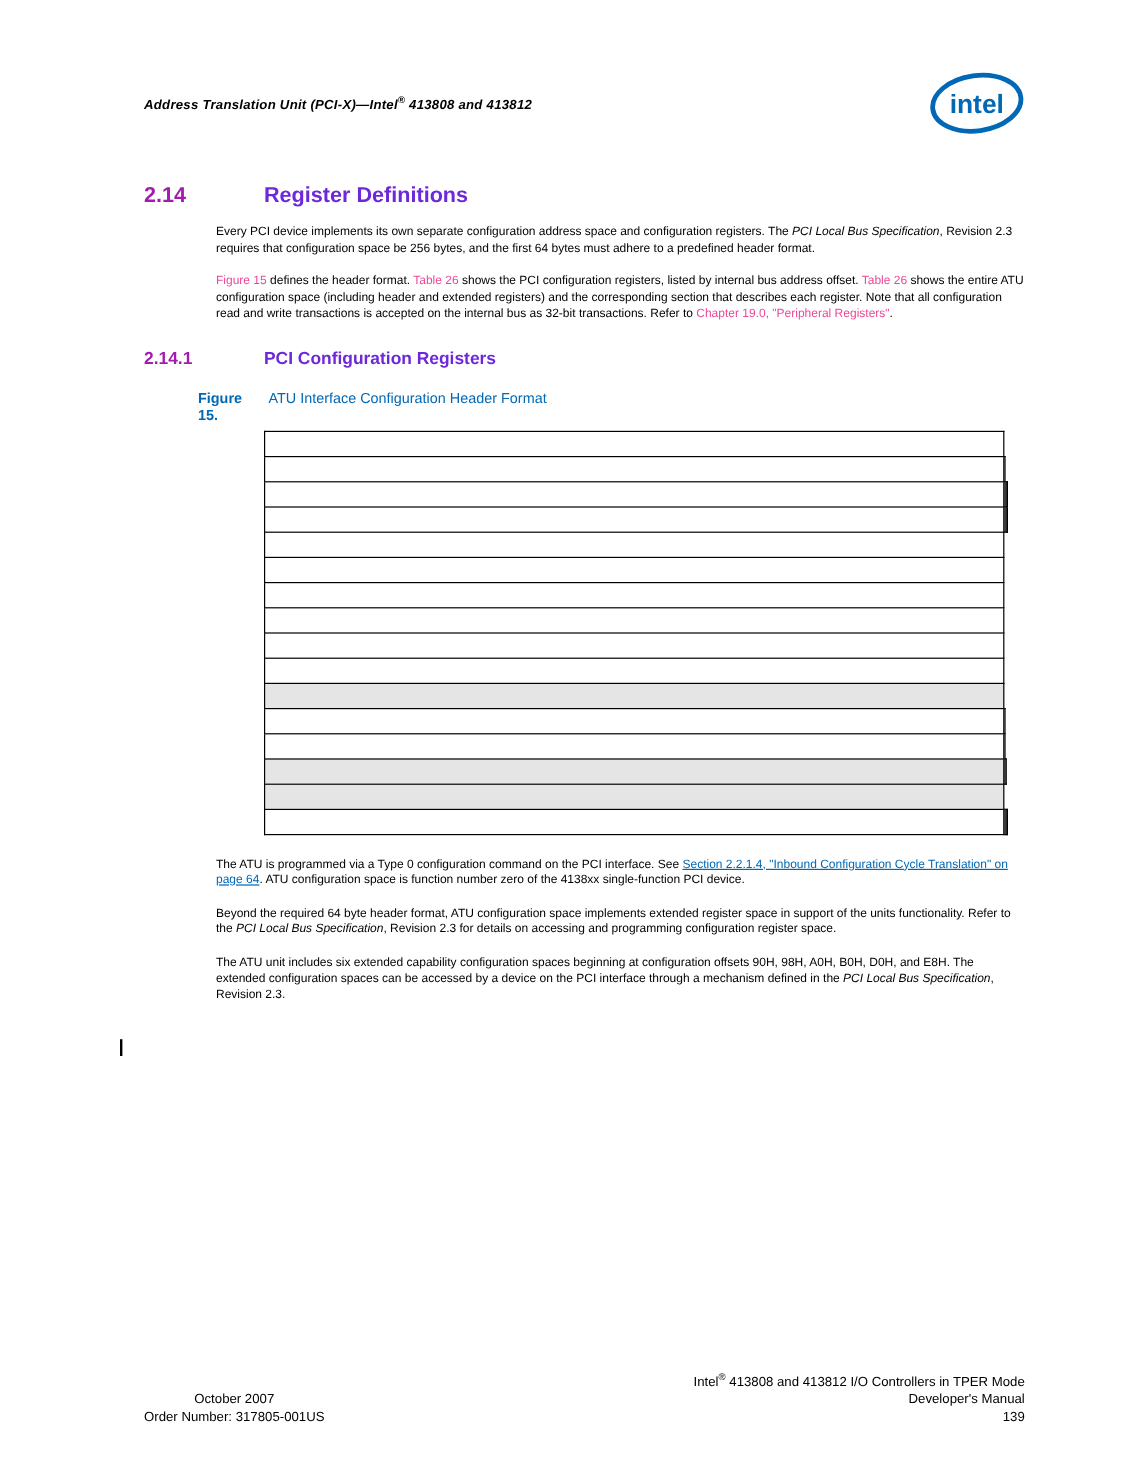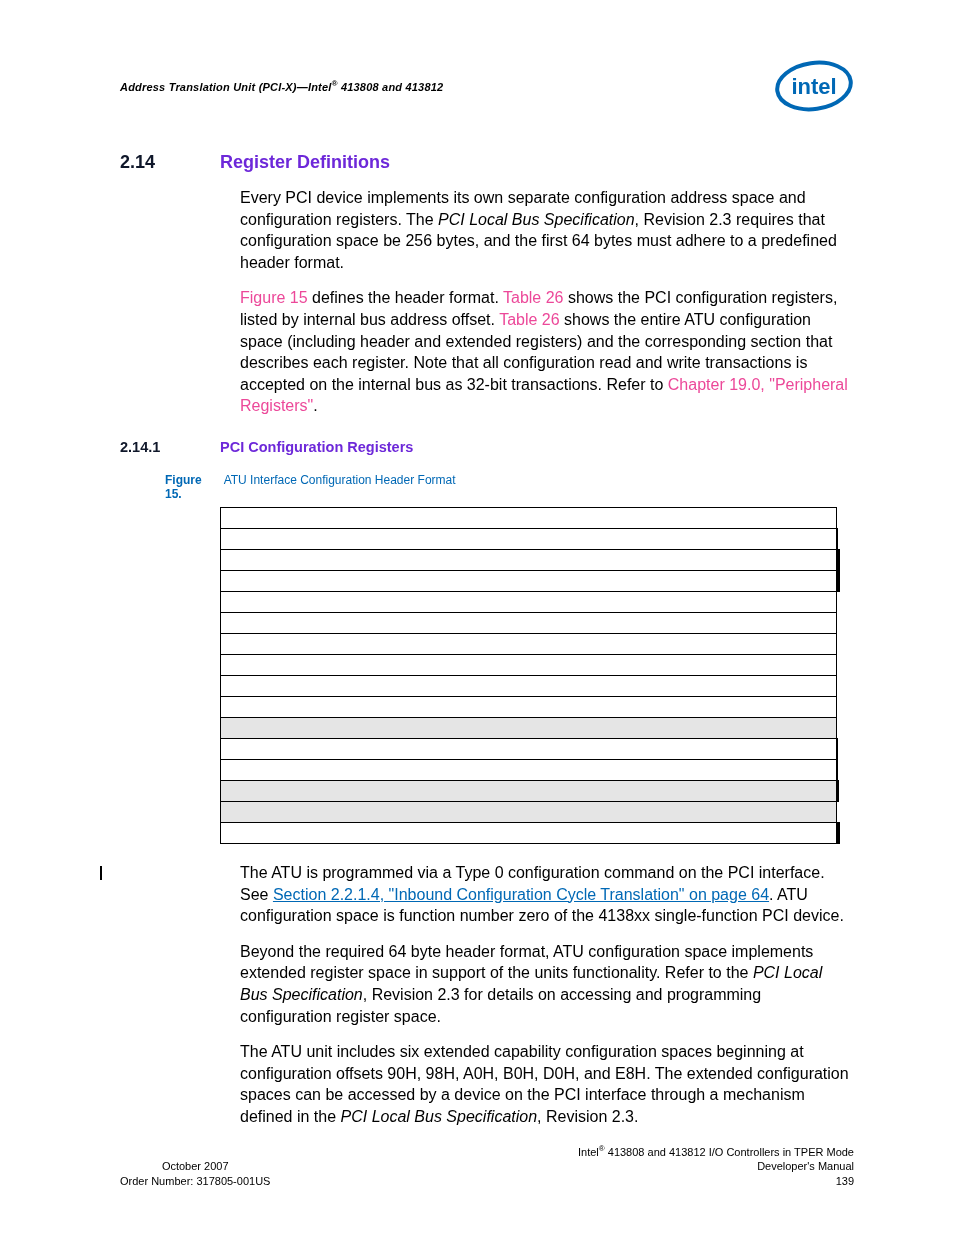--- a/index.html
+++ b/index.html
@@ -30,32 +30,32 @@
     width: 80px;
     height: 52px;
   }
   .section-row {
     display: flex;
     gap: 30px;
     margin-bottom: 14px;
   }
   .section-num {
     flex: 0 0 70px;
-    color: #0f172a;
+    color: #a21caf;
     font-weight: bold;
     font-size: 18px;
   }
   .section-title {
     color: #6d28d9;
     font-weight: bold;
     font-size: 18px;
   }
   .subsection-row .section-num { font-size: 14.5px; }
   .subsection-row .section-title { font-size: 14.5px; }
-  .body-indent { margin-left: 120px; margin-bottom: 14px; line-height: 1.35; font-size: 16px; }
+  .body-indent { margin-left: 60px; margin-bottom: 14px; line-height: 1.35; font-size: 10px; }
   .body-indent em { font-style: italic; }
   .link { color: #ec4899; }
   .link-underline { color: #0068b5; text-decoration: underline; }
   .figure-row {
     display: flex;
     gap: 22px;
     margin-left: 0;
     margin-top: 18px;
     margin-bottom: 6px;
   }

